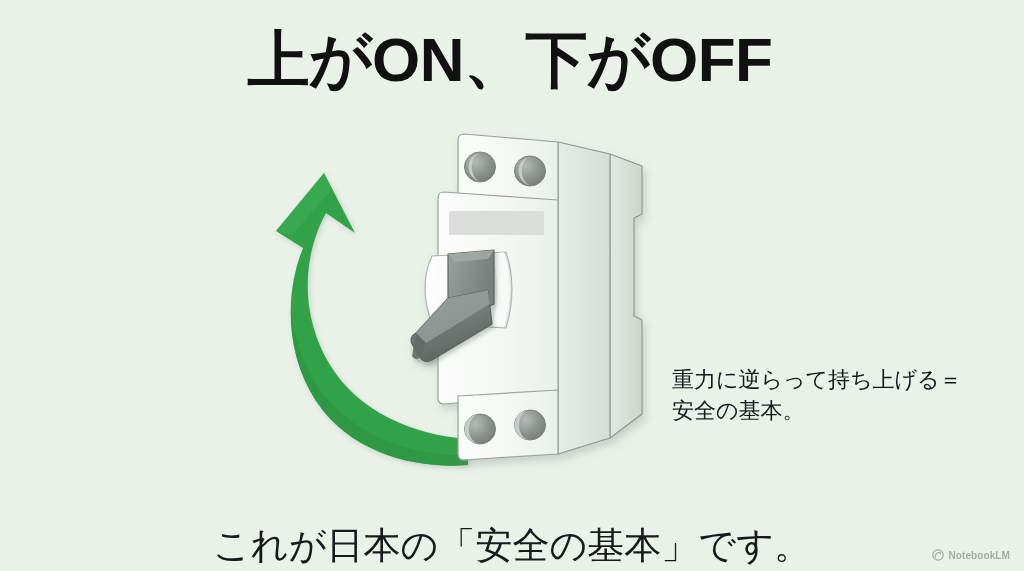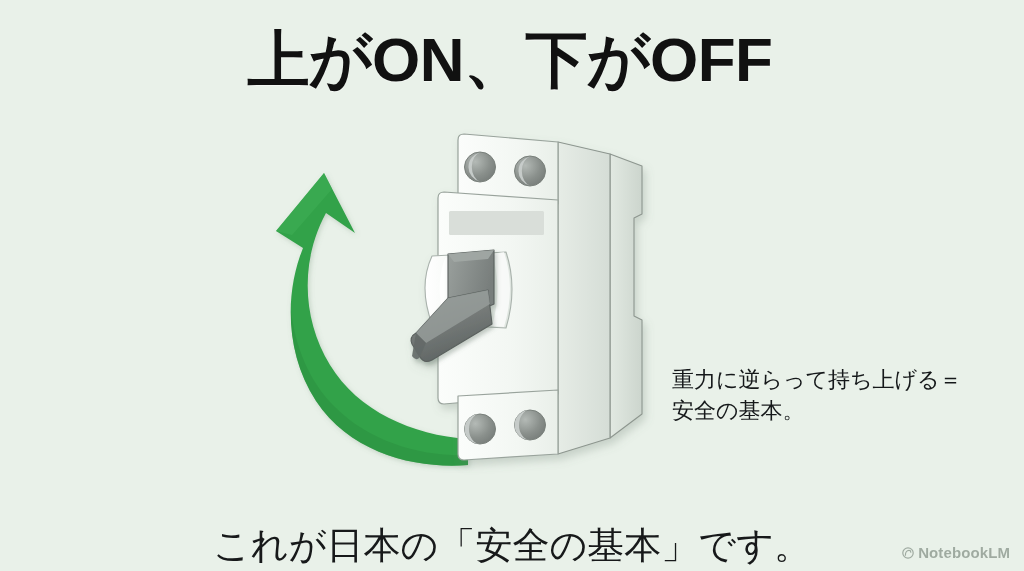--- a/index.html
+++ b/index.html
@@ -70,21 +70,21 @@
   #watermark {
     position: absolute;
     right: 14px;
     bottom: 10px;
     display: flex;
     align-items: center;
     gap: 4px;
     opacity: 0.42;
   }
   #watermark .wm-text {
-    font-size: 15px;
+    font-size: 10px;
     font-weight: 600;
     color: #3a4a3e;
     letter-spacing: 0.1px;
   }
 
   
   #arrow-wrap {
     position: absolute;
     left: 262px;
     top: 143px;

